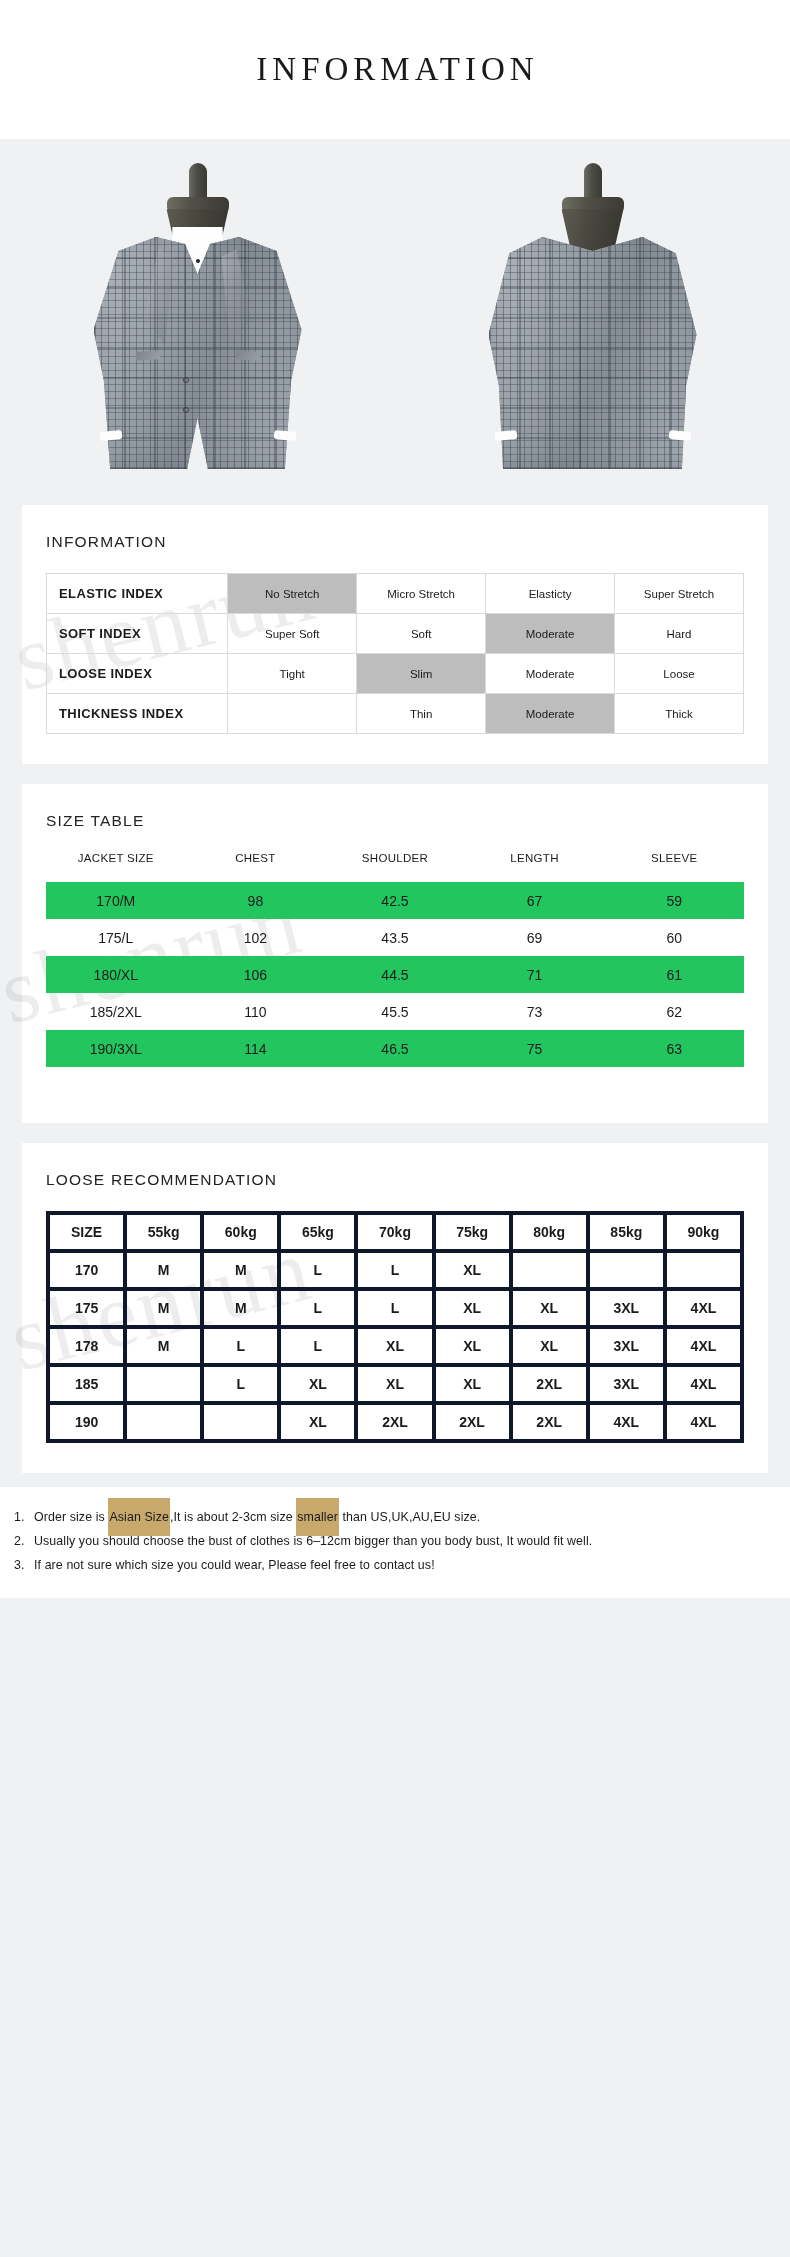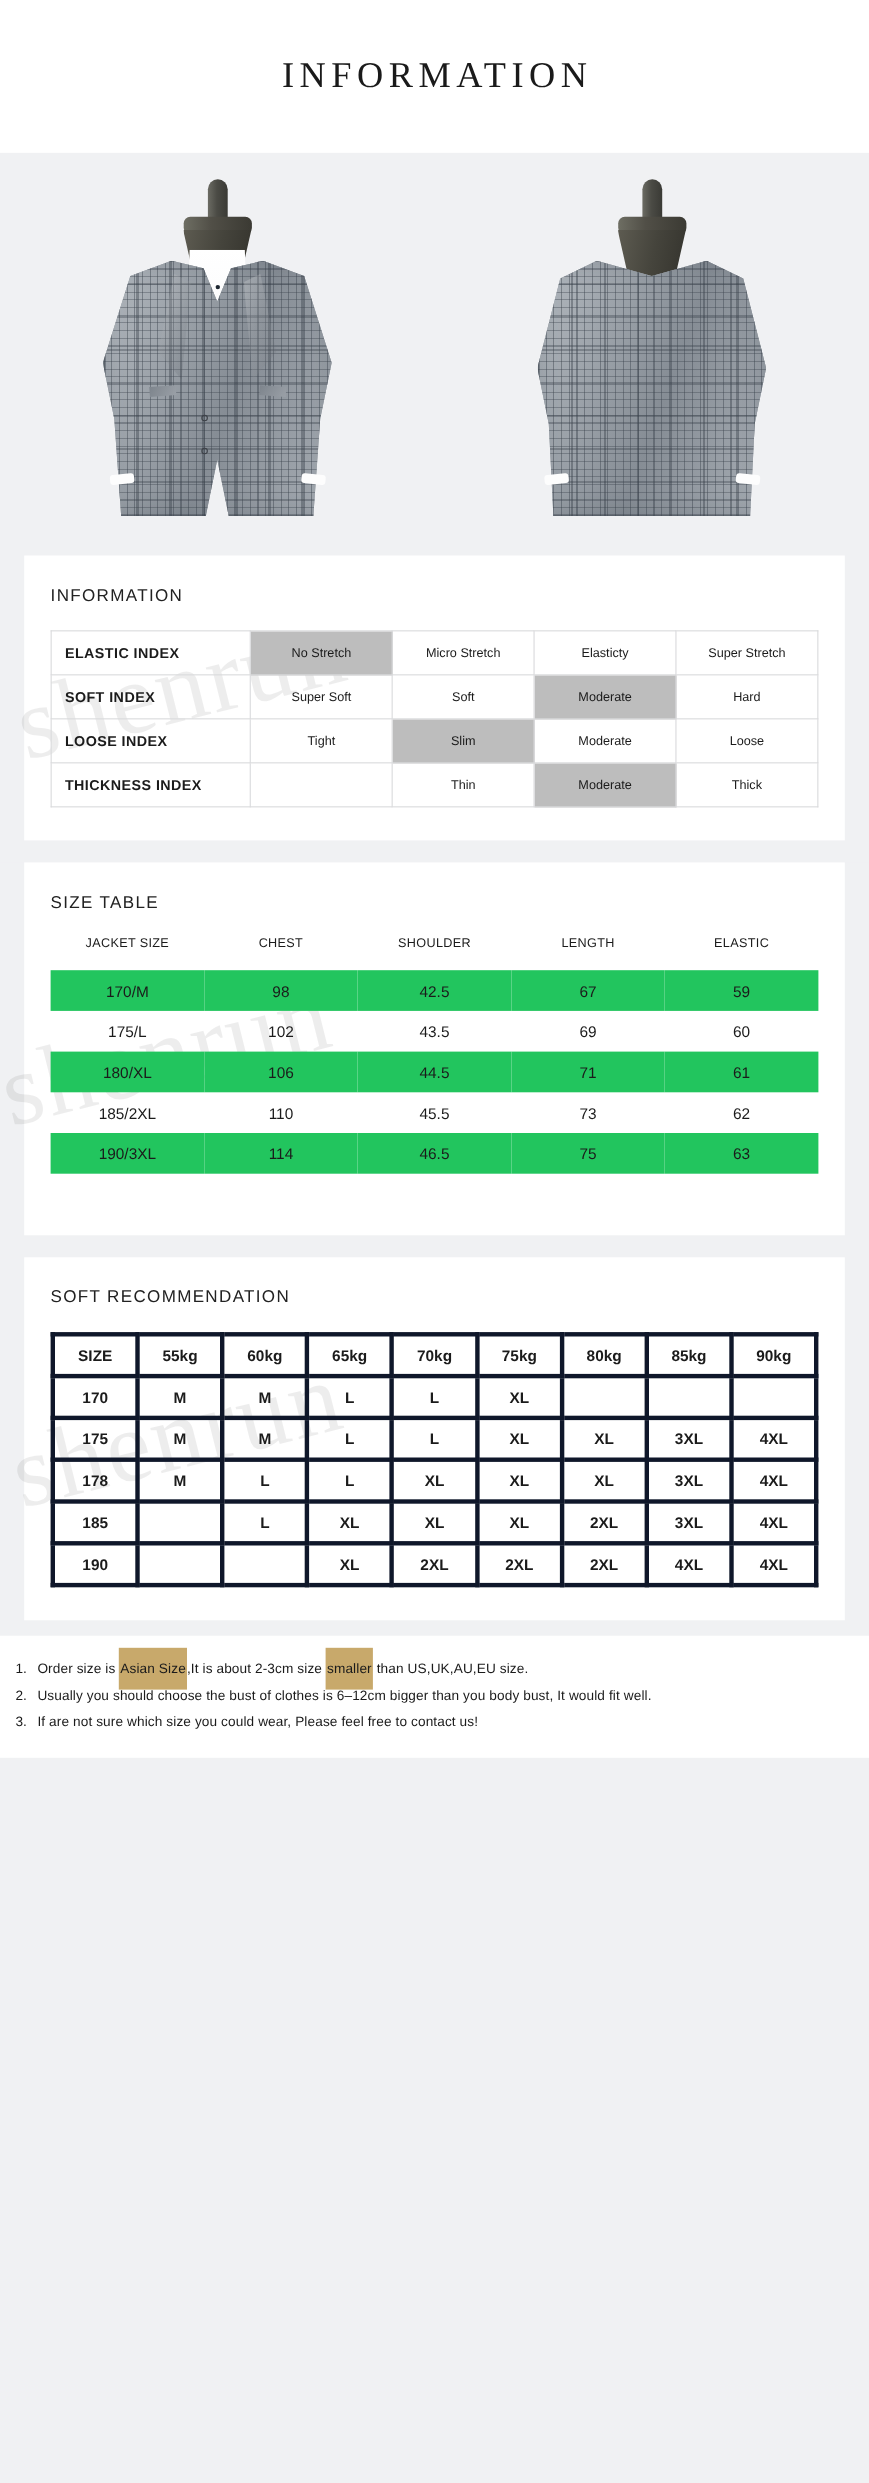--- a/index.html
+++ b/index.html
@@ -330,21 +330,21 @@
   <div class="wm" style="left:-24px; top:120px; transform:rotate(-14deg);">shenrun</div>
   <div class="card-title">SIZE  TABLE</div>
   <div class="size-wrap">
     <table class="size">
       <thead>
         <tr>
           <th>JACKET SIZE</th>
           <th>CHEST</th>
           <th>SHOULDER</th>
           <th>LENGTH</th>
-          <th>ELASTIC</th>
+          <th>SLEEVE</th>
         </tr>
       </thead>
       <tbody>
         <tr class="alt">
           <td>170/M</td>
           <td>98</td>
           <td>42.5</td>
           <td>67</td>
           <td>59</td>
         </tr>
@@ -378,21 +378,21 @@
         </tr>
       </tbody>
     </table>
   </div>
 </div>
 
 <div class="gap"></div>
 
 <div class="card">
   <div class="wm" style="left:-14px; top:108px; transform:rotate(-14deg);">shenrun</div>
-  <div class="card-title">SOFT RECOMMENDATION</div>
+  <div class="card-title">LOOSE RECOMMENDATION</div>
   <div class="rec-wrap">
     <table class="rec">
       <thead>
         <tr>
           <th>SIZE</th>
           <th>55kg</th>
           <th>60kg</th>
           <th>65kg</th>
           <th>70kg</th>
           <th>75kg</th>

